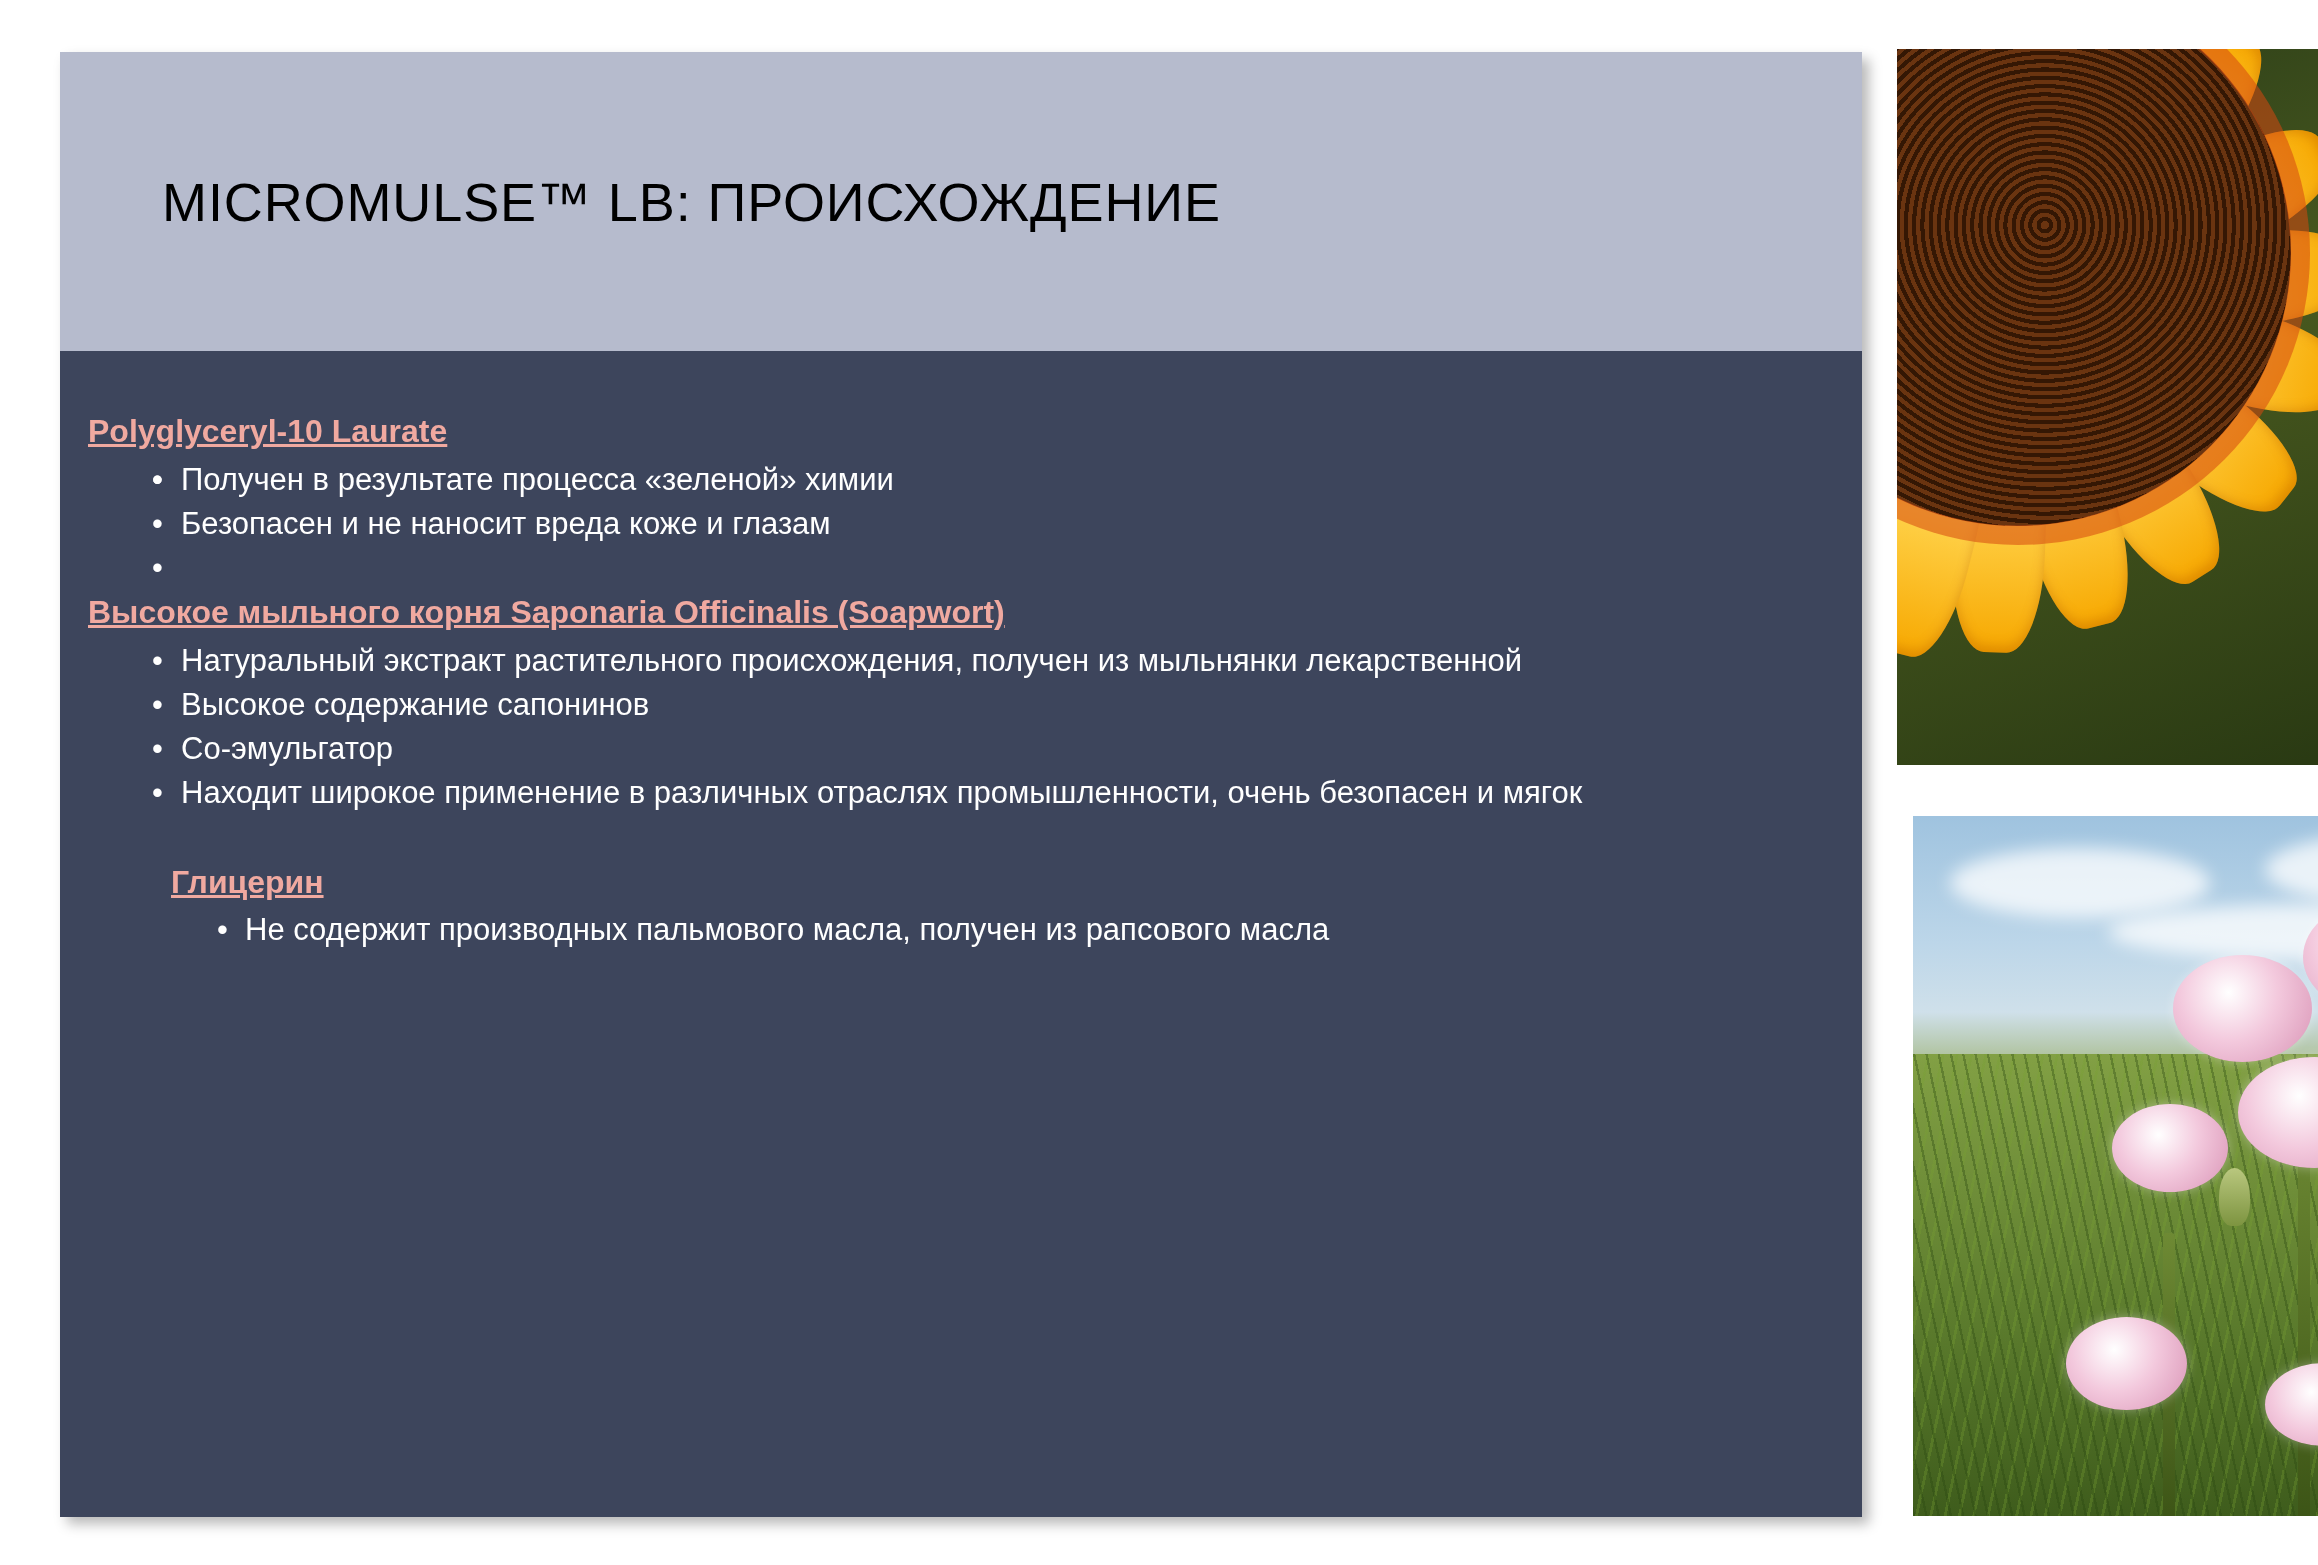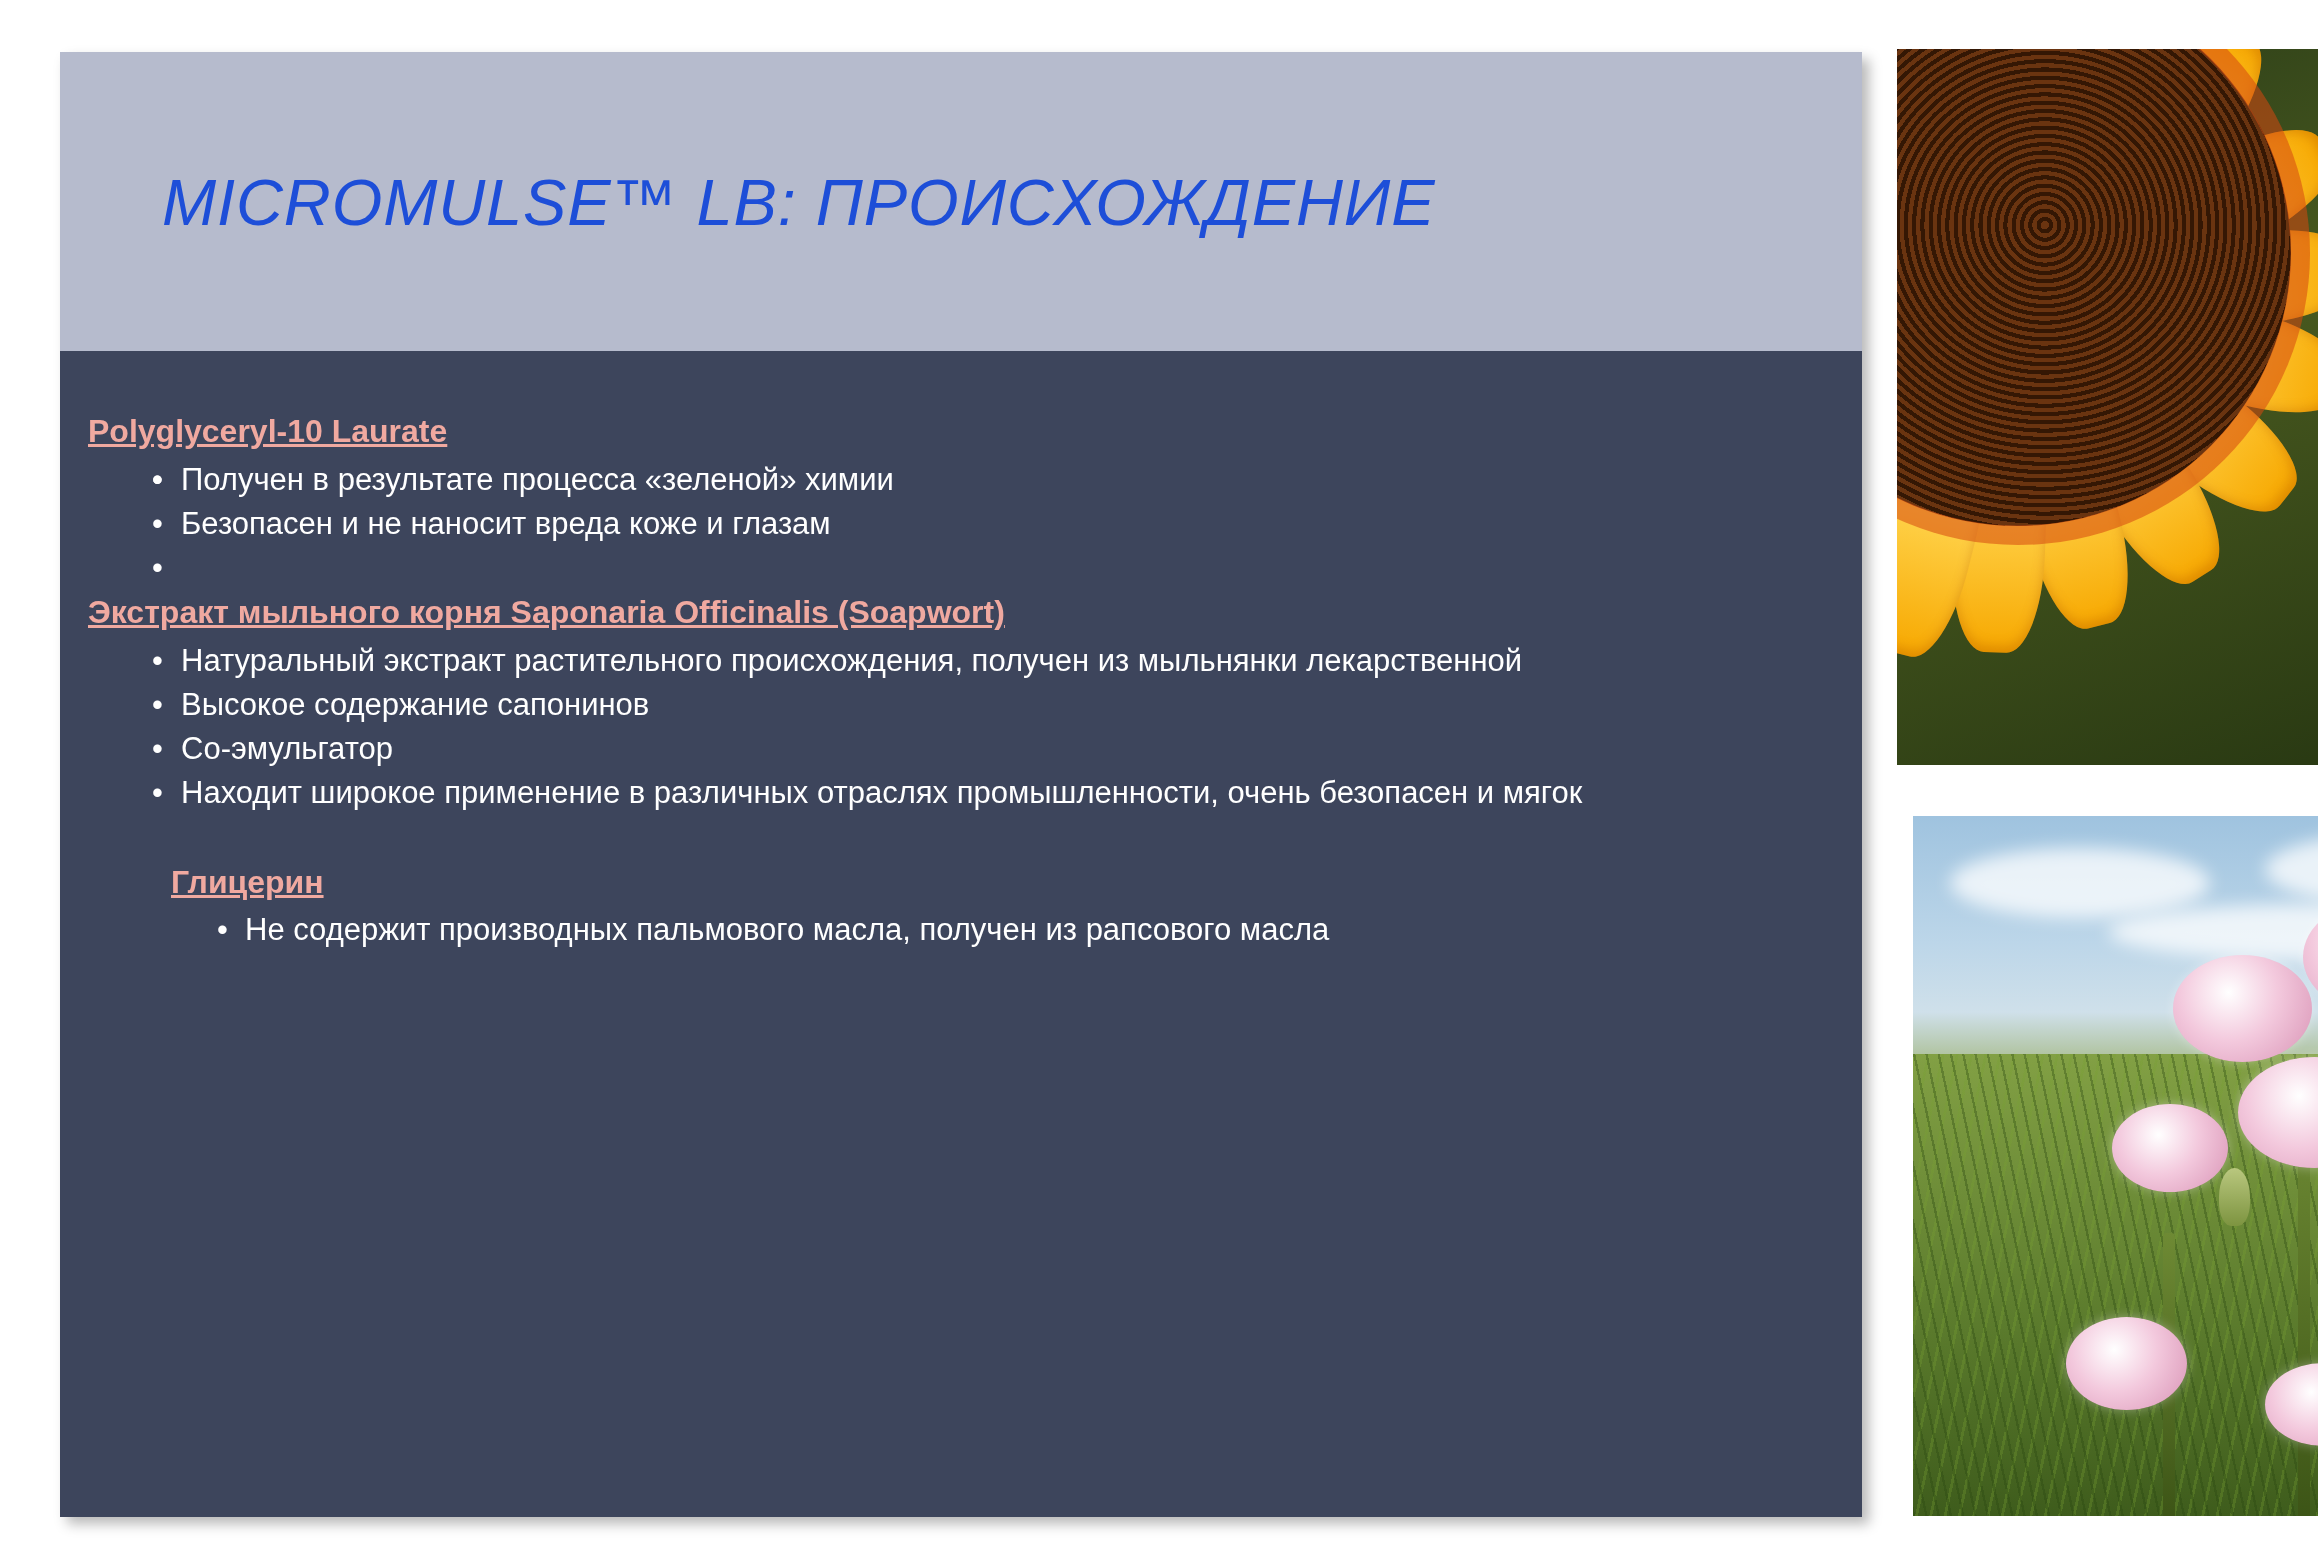--- a/index.html
+++ b/index.html
@@ -39,26 +39,25 @@
     width: 100%;
     height: 299px;
     background: #b6bbcd;
   }
 
   .title-text {
     position: absolute;
     left: 102px;
     top: 50%;
     transform: translateY(-50%);
-    font-size: 65px;
+    font-size: 54px;
     letter-spacing: 0.9px;
-    color: #1d4ed8;
+    color: #000000;
     font-weight: 400;
     white-space: nowrap;
-    font-style: italic;
   }
 
   .body-area {
     position: absolute;
     left: 0;
     top: 306px;
     right: 0;
     bottom: 0;
     padding: 55px 74px 0 28px;
     box-sizing: border-box;
@@ -260,21 +259,21 @@
           </li>
           <li>
             <span class="dot">•</span>
           </li>
         </ul>
       </div>
 
       <div class="spacer-lg"></div>
 
       <div class="section">
-        <div class="section-heading">Экстракт мыльного корня Saponaria Officinalis (Soapwort)</div>
+        <div class="section-heading">Высокое мыльного корня Saponaria Officinalis (Soapwort)</div>
         <ul class="bullets">
           <li>
             <span class="dot">•</span>
             <span>Натуральный экстракт растительного происхождения, получен из мыльнянки лекарственной</span>
           </li>
           <li>
             <span class="dot">•</span>
             <span>Высокое содержание сапонинов</span>
           </li>
           <li>

